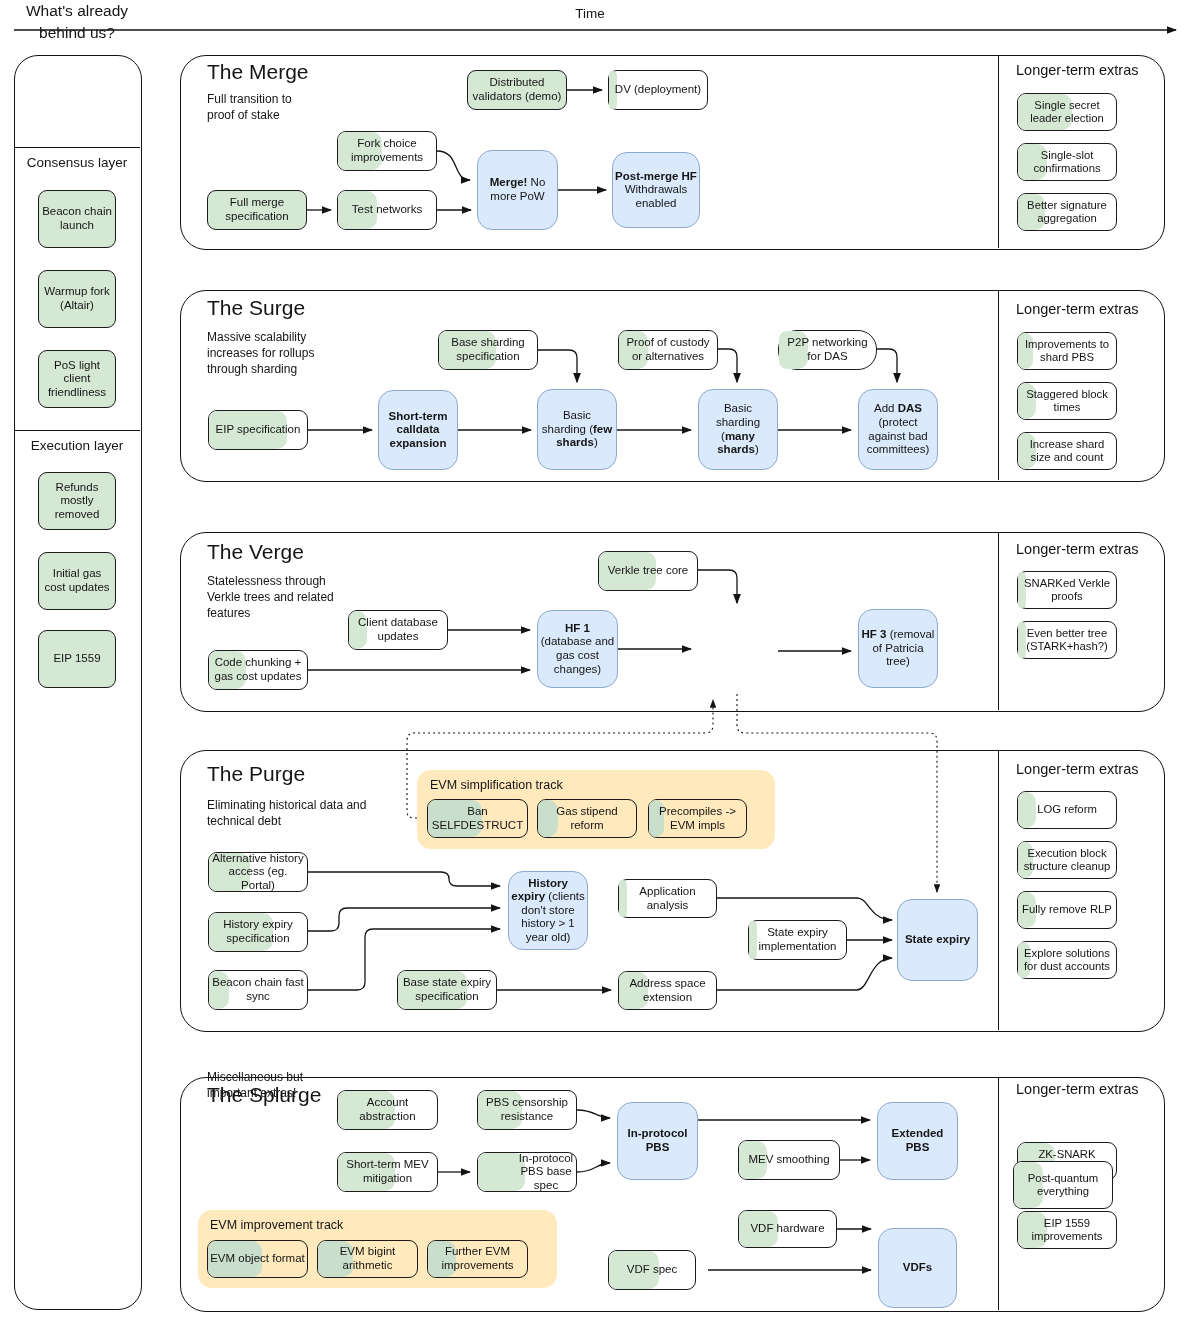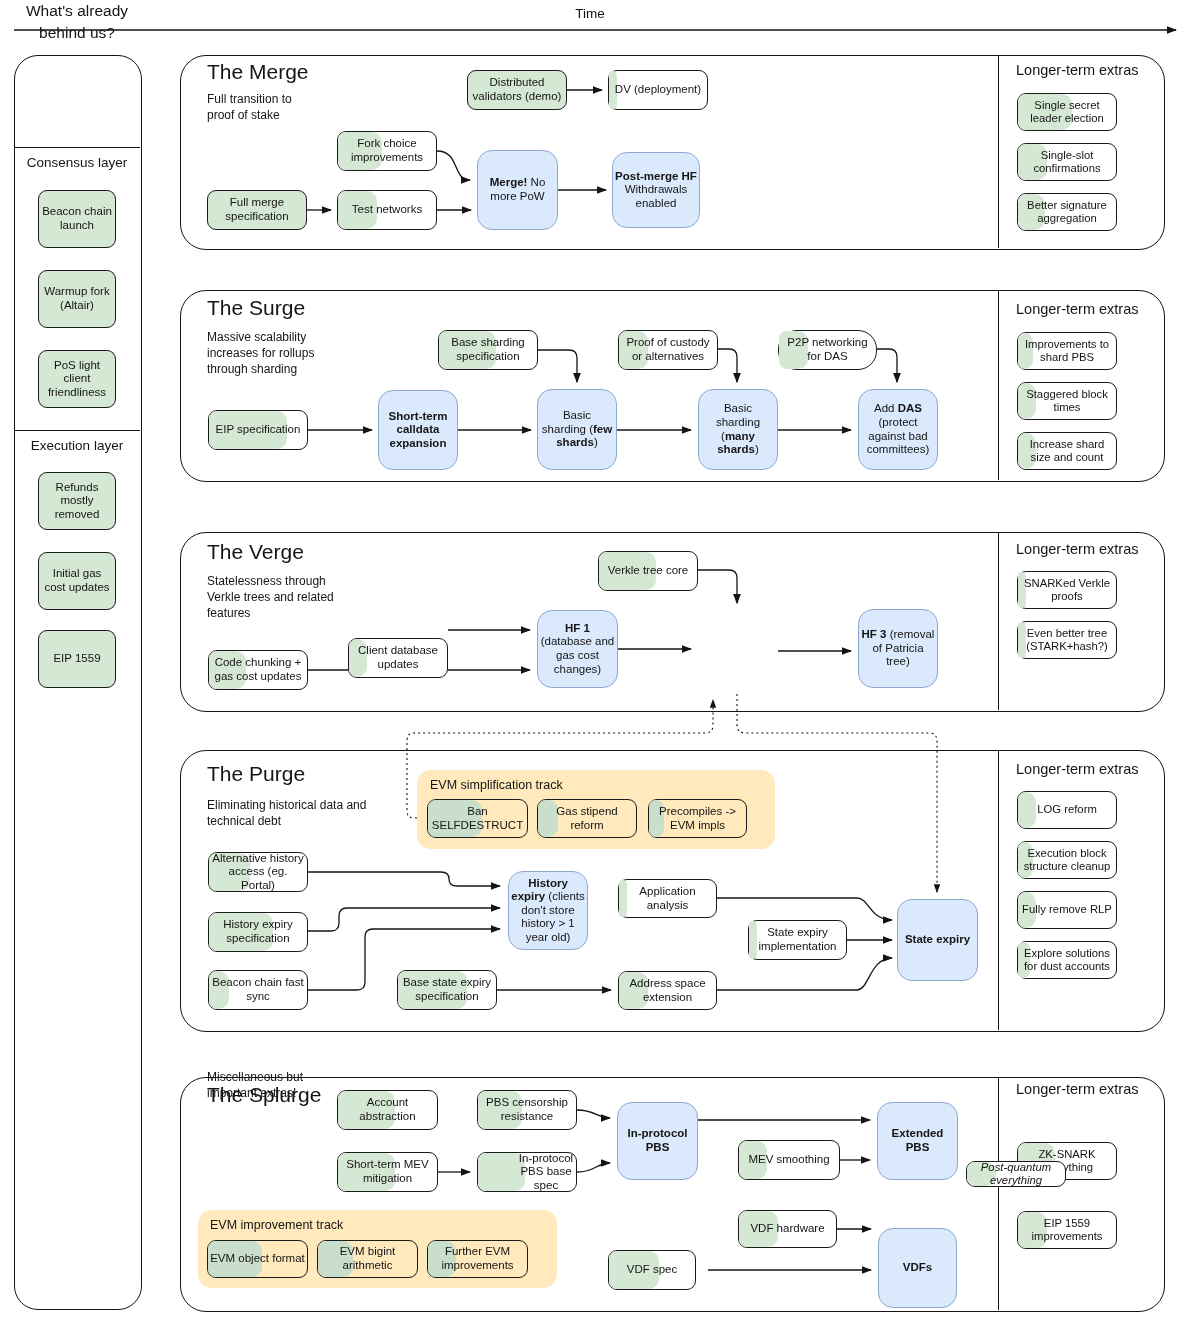--- a/index.html
+++ b/index.html
@@ -199,21 +199,21 @@
     </div>
     <div class="section" style="left: 180px; top: 532px; width: 983px; height: 178px;"></div>
     <div class="vline" style="left: 998px; top: 532px; width: 1px; height: 178px;"></div>
     <div class="sec-title" style="left: 207px; top: 540px;">The Verge</div>
     <div class="sec-desc" style="left: 207px; top: 574px; width: 140px;">Statelessness through Verkle trees and related features</div>
     <div class="extras-title" style="left: 1016px; top: 541px;">Longer-term extras</div>
     <div class="node plain" style="left: 598px; top: 551px; width: 100px; height: 40px;">
       <div class="fill" style="width: 58%;"></div>
       <span><span>Verkle tree core</span></span>
     </div>
-    <div class="node plain" style="left: 348px; top: 610px; width: 100px; height: 40px; margin-top: 28px;">
+    <div class="node plain" style="left: 348px; top: 610px; width: 100px; height: 40px;">
       <div class="fill" style="width: 18%;"></div>
       <span><span>Client database updates</span></span>
     </div>
     <div class="node plain" style="left: 208px; top: 650px; width: 100px; height: 40px;">
       <div class="fill" style="width: 38%;"></div>
       <span><span>Code chunking + gas cost updates</span></span>
     </div>
     <div class="node blue" style="left: 537px; top: 610px; width: 81px; height: 78px;">
       <span><b>HF 1</b><span> (database and gas cost changes)</span></span>
     </div>
@@ -350,21 +350,21 @@
       <div class="fill" style="width: 58%;"></div>
       <span><span>VDF spec</span></span>
     </div>
     <div class="node blue" style="left: 878px; top: 1210px; width: 79px; height: 80px; margin-top: 18px;">
       <span><b>VDFs</b></span>
     </div>
     <div class="node plain extra" style="left: 1017px; top: 1142px; width: 100px; height: 38px;">
       <div class="fill" style="width: 38%;"></div>
       <span><span>ZK-SNARK everything</span></span>
     </div>
-    <div class="node plain extra" style="left: 966px; top: 1161px; width: 100px; height: 26px; font-style: italic;">
+    <div class="node plain extra" style="left: 1013px; top: 1161px; width: 100px; height: 48px;">
       <div class="fill" style="width: 30%;"></div>
       <span><span>Post-quantum everything</span></span>
     </div>
     <div class="node plain extra" style="left: 1017px; top: 1211px; width: 100px; height: 38px;">
       <div class="fill" style="width: 30%;"></div>
       <span><span>EIP 1559 improvements</span></span>
     </div>
   </div>
 
 </body></html>

